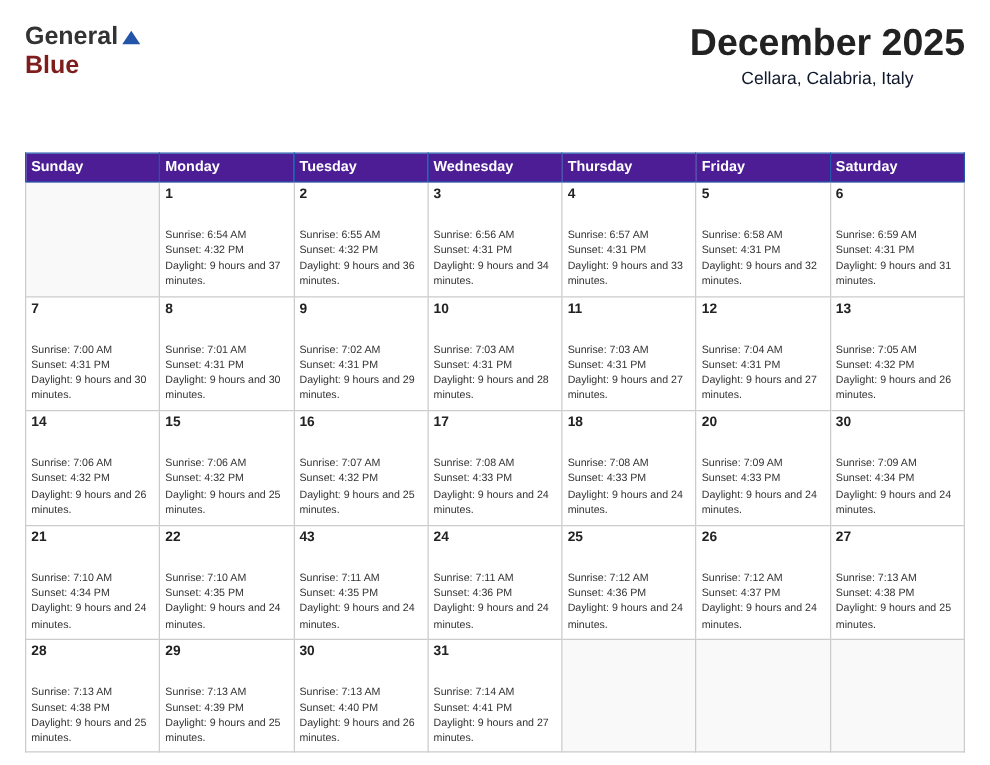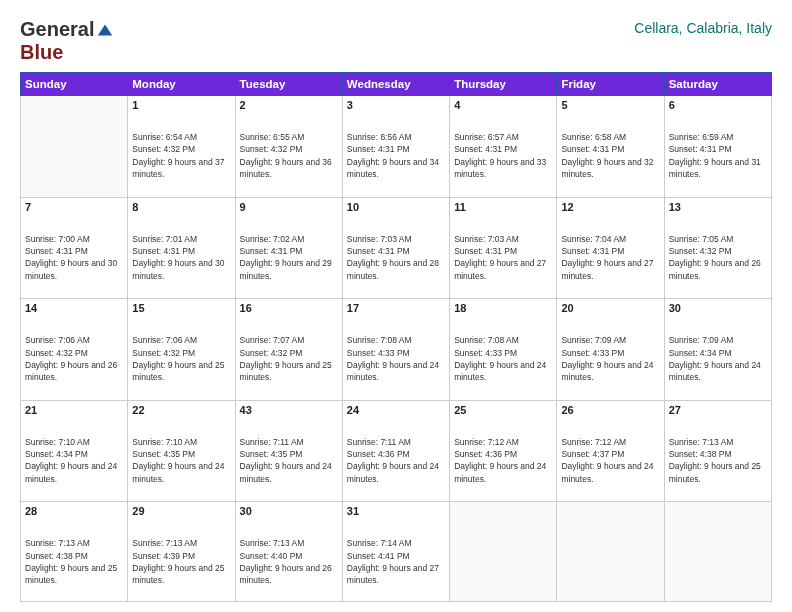--- a/index.html
+++ b/index.html
@@ -9,20 +9,21 @@
       font-family: Arial, sans-serif;
       background: #fff;
       overflow: hidden;
     }
     .page {
       width: 792px;
       height: 612px;
       padding: 18px 20px 10px 20px;
       display: flex;
       flex-direction: column;
+      gap: 44px;
     }
     .header {
       display: flex;
       justify-content: space-between;
       align-items: flex-start;
       margin-bottom: 8px;
     }
     .logo {
       display: flex;
       flex-direction: column;
@@ -45,32 +46,33 @@
     .title-block {
       text-align: right;
     }
     .month-title {
       font-size: 30px;
       font-weight: bold;
       color: #222;
     }
     .location-title {
       font-size: 14px;
-      color: #0f766e;
+      color: #0f172a;
       margin-top: 2px;
+      text-align: center;
     }
     .calendar {
       flex: 1;
       border: 1px solid #ccc;
       border-collapse: collapse;
       width: 100%;
       table-layout: fixed;
     }
     .calendar th {
-      background: #6d28d9;
+      background: #4c1d95;
       color: #fff;
       font-size: 11.5px;
       font-weight: bold;
       padding: 5px 4px;
       border: 1px solid #2255aa;
       text-align: left;
     }
     .calendar td {
       border: 1px solid #ccc;
       vertical-align: top;
@@ -110,20 +112,21 @@
         <span class="logo-general">General</span>
         <svg class="logo-icon" viewBox="0 0 20 20">
           <polygon points="2,16 10,4 18,16" fill="#2255aa"></polygon>
         </svg>
       </div>
       <div style="font-size:20px; font-weight:bold;">
         <span class="logo-blue">Blue</span>
       </div>
     </div>
     <div class="title-block">
+      <div class="month-title">December 2025</div>
       <div class="location-title">Cellara, Calabria, Italy</div>
     </div>
   </div>
 
   <table class="calendar">
     <thead>
       <tr>
       <th>Sunday</th>
           <th>Monday</th>
           <th>Tuesday</th>

